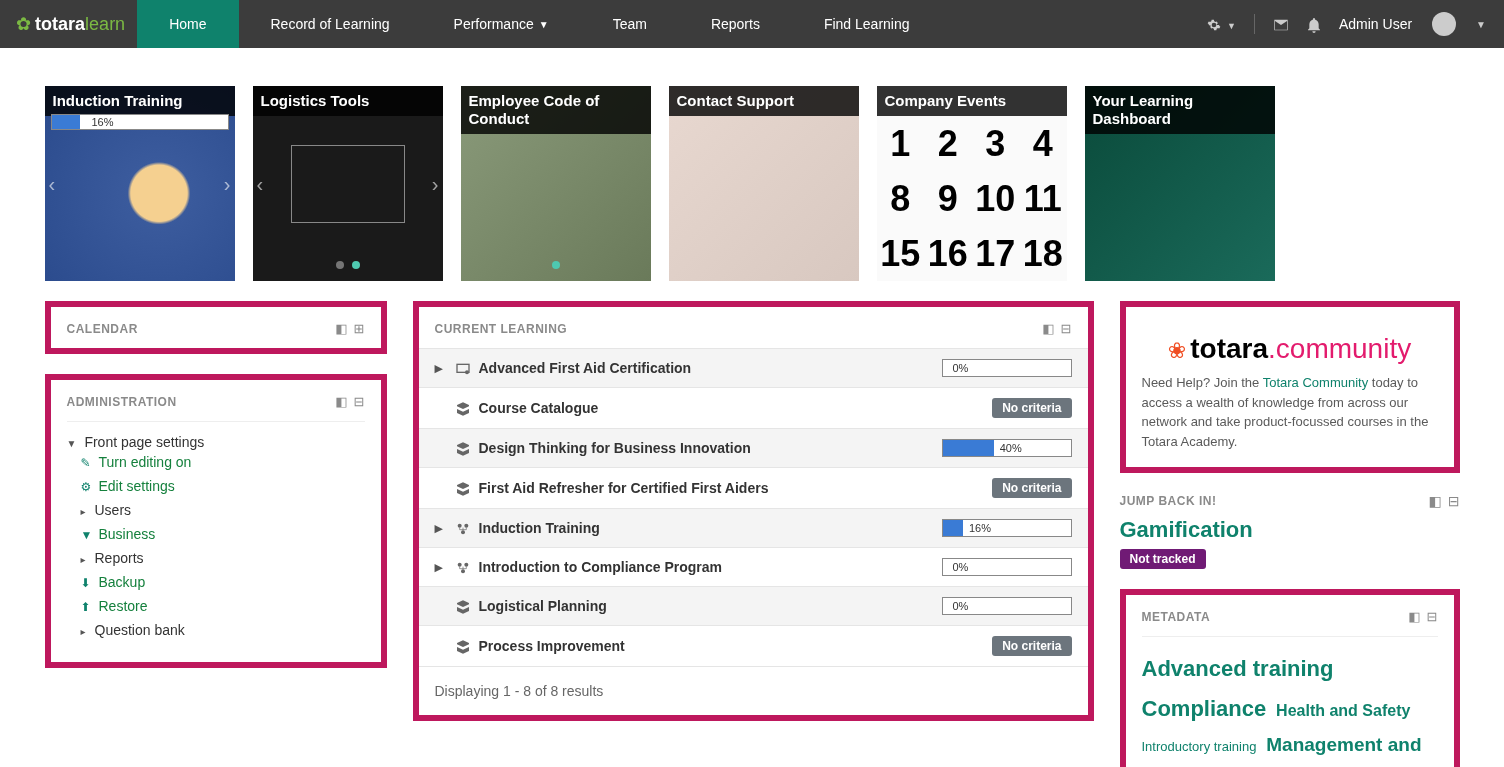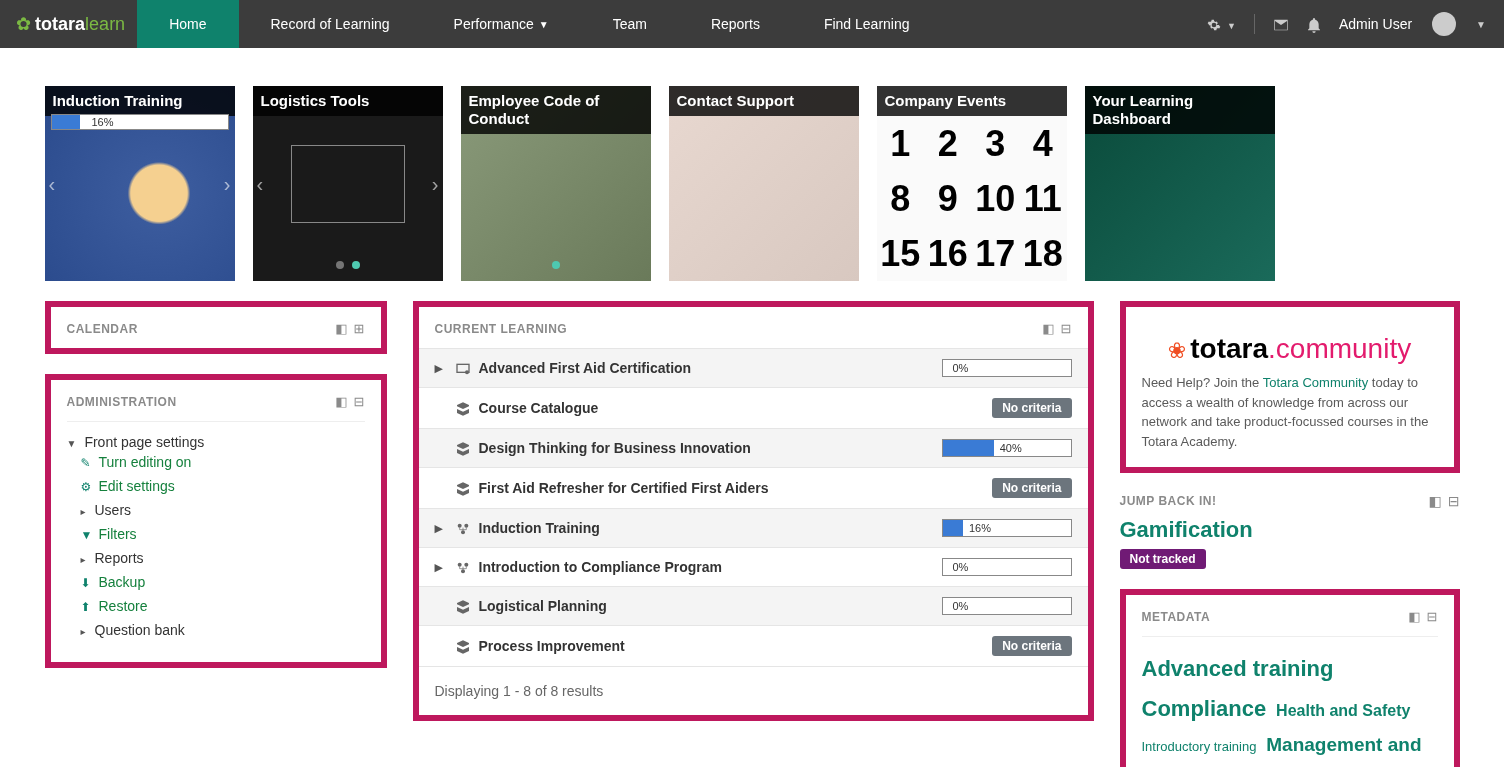--- a/index.html
+++ b/index.html
@@ -234,21 +234,21 @@
       </div>
       <hr>
       <ul class="tree">
         <li class="top">
           <span class="caret">▼</span>
           <span>Front page settings</span>
           <ul class="sub" id="admin-sub">
                 <li><span class="ticon">✎</span><span class="link">Turn editing on</span></li>
                 <li><span class="ticon">⚙</span><span class="link">Edit settings</span></li>
                 <li><span class="caret">▸</span><span class="plain">Users</span></li>
-                <li><span class="ticon">▼</span><span class="link">Filters</span></li>
+                <li><span class="ticon">▼</span><span class="link">Business</span></li>
                 <li><span class="caret">▸</span><span class="plain">Reports</span></li>
                 <li><span class="ticon">⬇</span><span class="link">Backup</span></li>
                 <li><span class="ticon">⬆</span><span class="link">Restore</span></li>
                 <li><span class="caret">▸</span><span class="plain">Question bank</span></li>
               </ul>
         </li>
       </ul>
     </div>
   </div>
 

